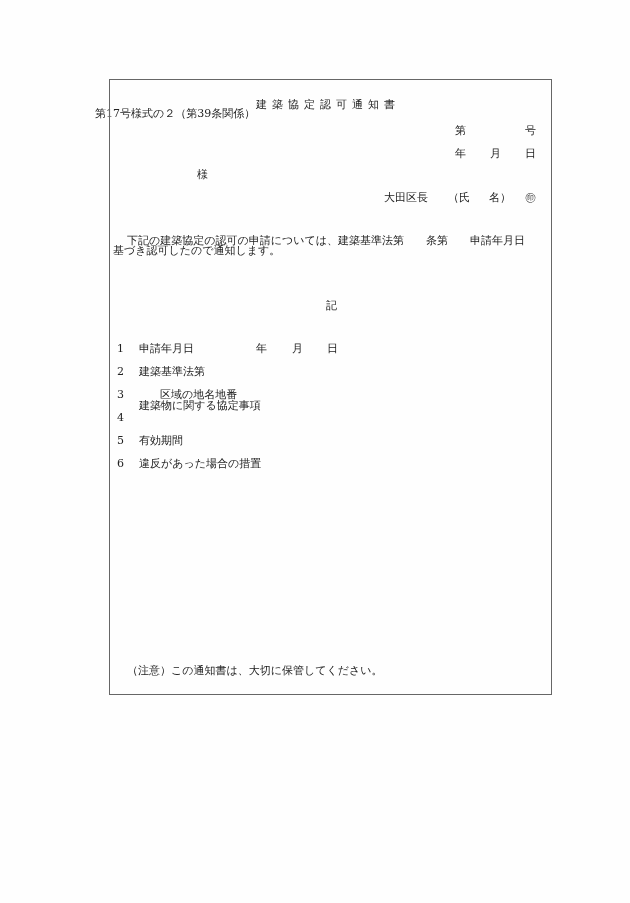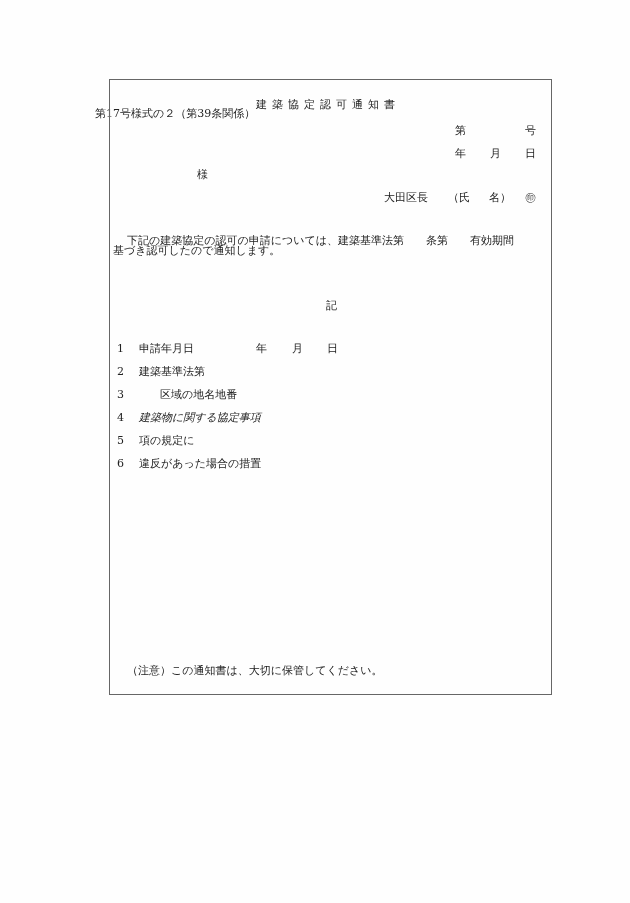--- a/index.html
+++ b/index.html
@@ -26,41 +26,41 @@
 <div class="abs" style="left:490px;top:148px;">月</div>
 <div class="abs" style="left:525px;top:148px;">日</div>
 
 <div class="abs" style="left:197px;top:169px;">様</div>
 
 <div class="abs" style="left:384px;top:192px;">大田区長</div>
 <div class="abs" style="left:448px;top:192px;">（氏</div>
 <div class="abs" style="left:489px;top:192px;">名）</div>
 <div class="abs" style="left:525px;top:192px;">㊞</div>
 
-<div class="abs" style="left:127px;top:235px;">下記の建築協定の認可の申請については、建築基準法第　　条第　　有効期間</div>
+<div class="abs" style="left:127px;top:235px;">下記の建築協定の認可の申請については、建築基準法第　　条第　　申請年月日</div>
 <div class="abs" style="left:113px;top:245px;">基づき認可したので通知します。</div>
 
 <div class="abs" style="left:326px;top:300px;">記</div>
 
 <div>
   <div class="abs" style="left:117px;top:343px;">1</div>
   <div class="abs" style="left:139px;top:343px;">申請年月日</div>
   <div class="abs" style="left:256px;top:343px;">年</div>
   <div class="abs" style="left:292px;top:343px;">月</div>
   <div class="abs" style="left:327px;top:343px;">日</div>
 
   <div class="abs" style="left:117px;top:366px;">2</div>
   <div class="abs" style="left:139px;top:366px;">建築基準法第</div>
 
   <div class="abs" style="left:117px;top:389px;">3</div>
   <div class="abs" style="left:139px;top:389px;padding-left:21px;">区域の地名地番</div>
 
   <div class="abs" style="left:117px;top:412px;">4</div>
-  <div class="abs" style="left:139px;top:412px;font-style:italic;">建築物に関する協定事項</div>
+  <div class="abs" style="left:139px;top:400px;">建築物に関する協定事項</div>
 
   <div class="abs" style="left:117px;top:435px;">5</div>
-  <div class="abs" style="left:139px;top:435px;">項の規定に</div>
+  <div class="abs" style="left:139px;top:435px;">有効期間</div>
 
   <div class="abs" style="left:117px;top:458px;">6</div>
   <div class="abs" style="left:139px;top:458px;">違反があった場合の措置</div>
 </div>
 
 <div class="abs" style="left:119px;top:665px;margin-left:8px;">（注意）この通知書は、大切に保管してください。</div>
 
 </body></html>

